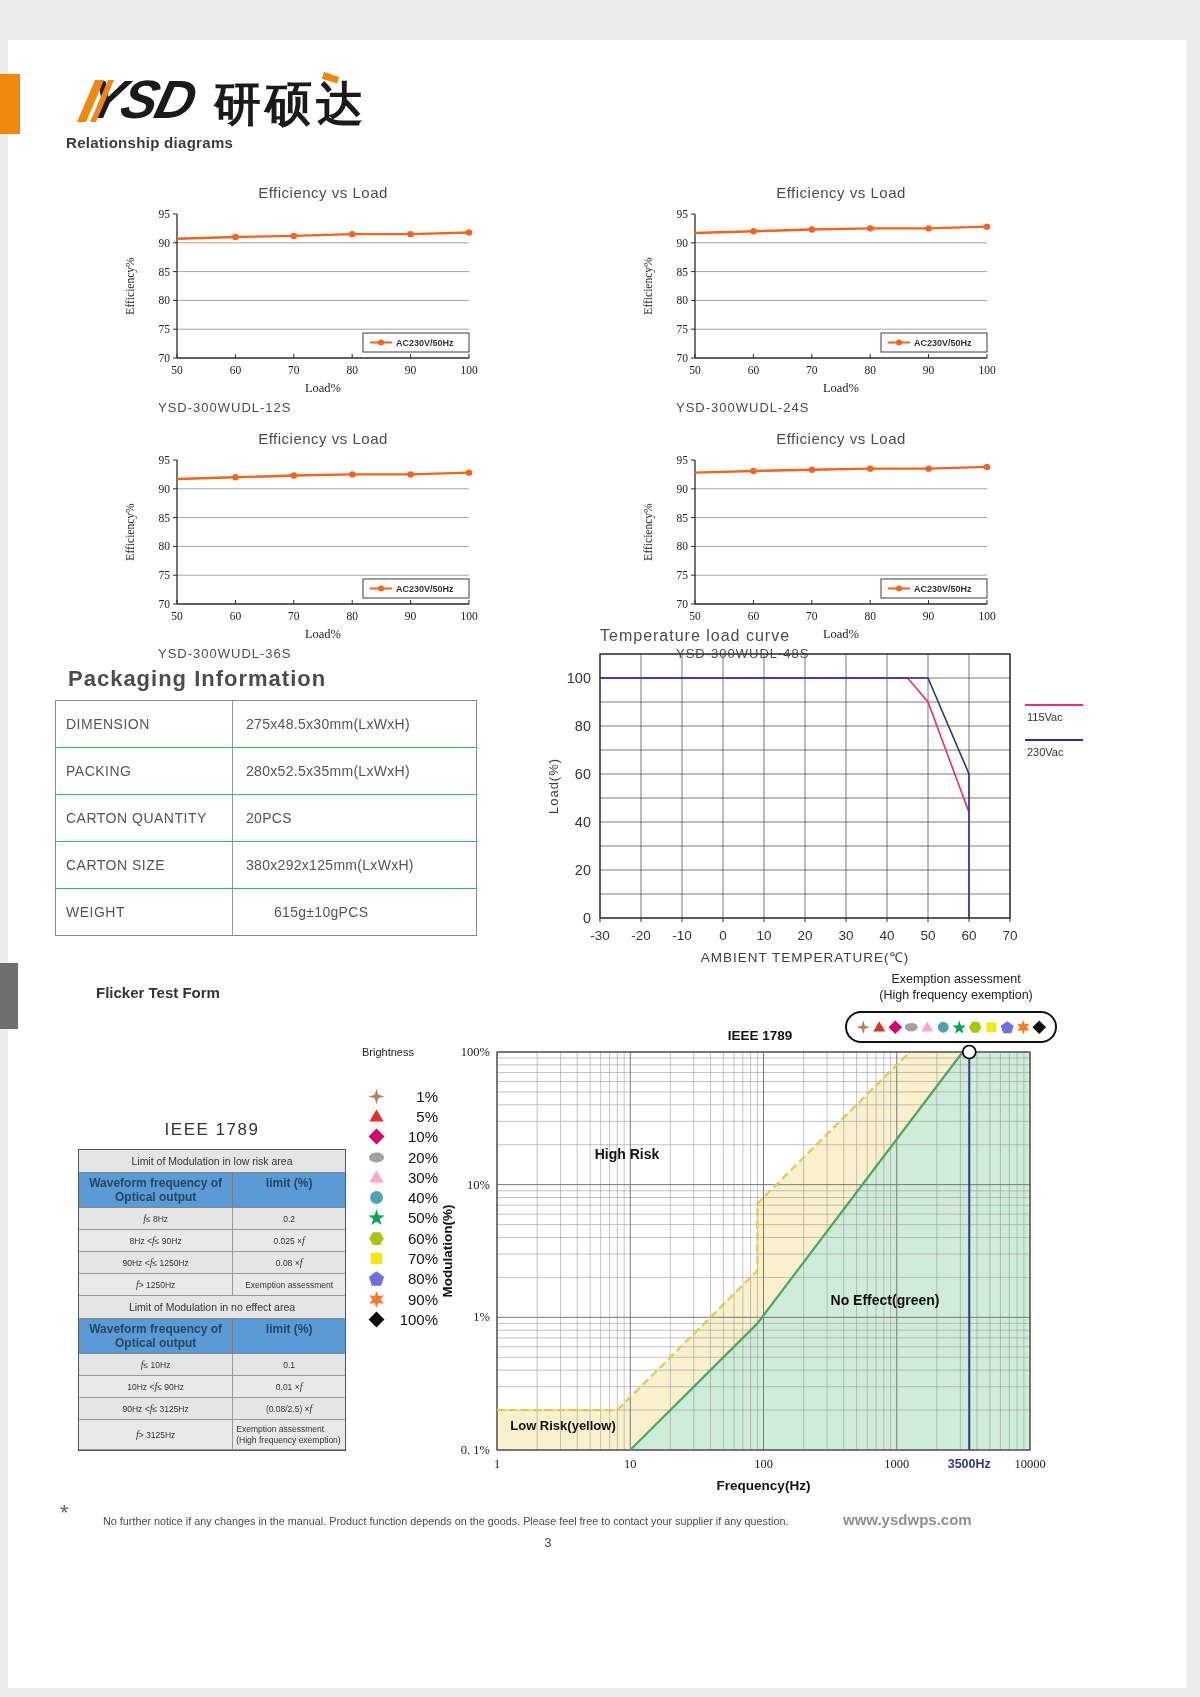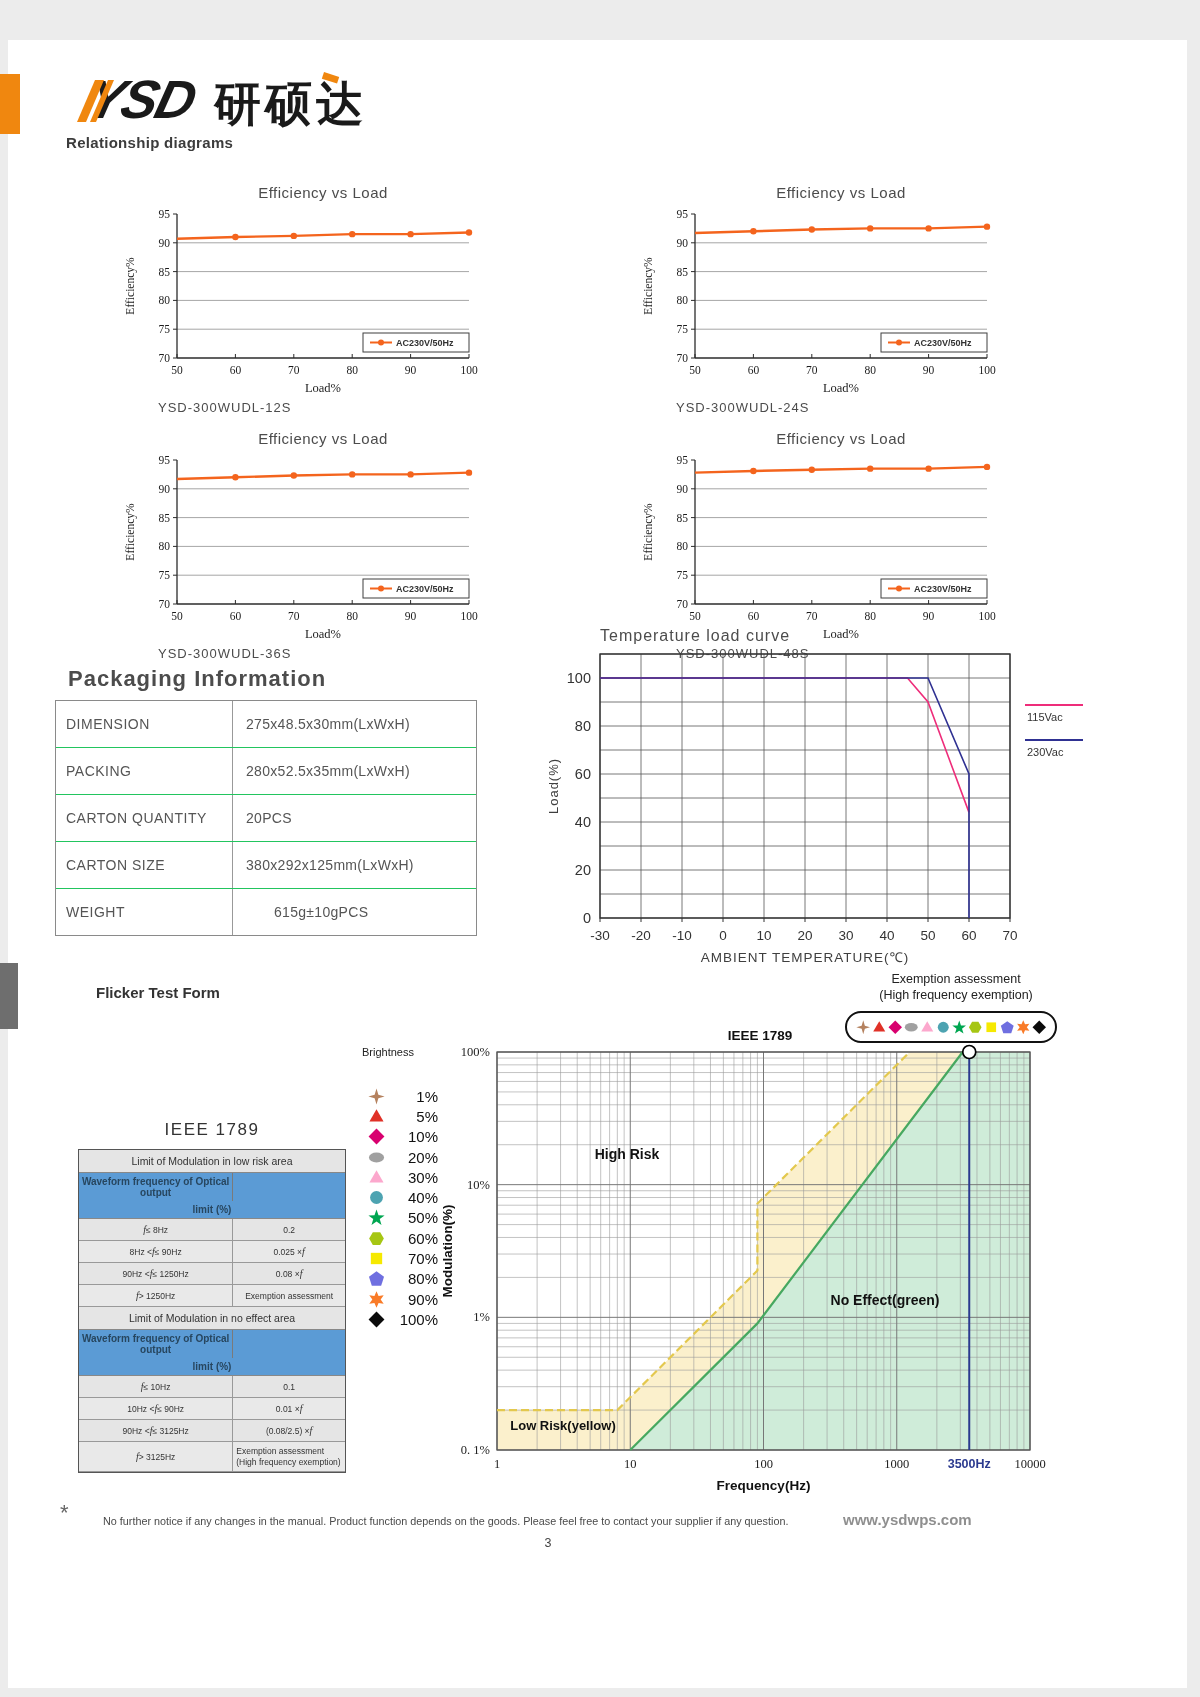--- a/index.html
+++ b/index.html
@@ -36,21 +36,21 @@
   .bl{position:absolute;left:368px;top:1086px;}
   .bl-row{display:flex;align-items:center;height:20.3px;}
   .bl-sym{width:18px;height:18px;display:flex;align-items:center;}
   .bl-lab{width:52px;text-align:right;font-size:15px;color:#111;}
   #flsvg{position:absolute;left:440px;top:1038px;}
   
   .itbl{position:absolute;left:78px;top:1120px;width:268px;}
   .itbl-title{text-align:center;font-size:17px;color:#333;letter-spacing:1.5px;margin-bottom:9px;}
   .itbl-box{border:1.2px solid #555;background:#e5e5e5;}
   .itbl-sec{border-bottom:1px solid #888;text-align:center;font-size:10.5px;color:#333;padding:5px 0;}
-  .itbl-hd{display:flex;background:#5b9bd5;color:#27465f;font-size:10px;font-weight:bold;border-bottom:1px solid #888;flex-direction:column;}
+  .itbl-hd{display:flex;background:#5b9bd5;color:#27465f;font-size:12px;font-weight:bold;border-bottom:1px solid #888;}
   .itbl-hd .c1{width:58%;border-right:1px solid #7a7a7a;padding:3px 0;text-align:center;box-sizing:border-box;}
   .itbl-hd .c2{flex:1;padding:3px 0;text-align:center;}
   .itbl-row{display:flex;font-size:8.5px;color:#333;border-bottom:1px solid #999;}
   .itbl-row.alt{background:#e9e9e9;}
   .itbl-row .c1{width:58%;border-right:1px solid #999;padding:5px 2px;text-align:center;box-sizing:border-box;
                 display:flex;align-items:center;justify-content:center;}
   .itbl-row .c2{flex:1;padding:4px 3px;text-align:center;display:flex;align-items:center;justify-content:center;}
   .itbl-row .c2.left{justify-content:flex-start;text-align:left;line-height:1.25;}
   .itbl em{font-family:"Liberation Serif",serif;font-style:italic;font-size:10px;}
   

